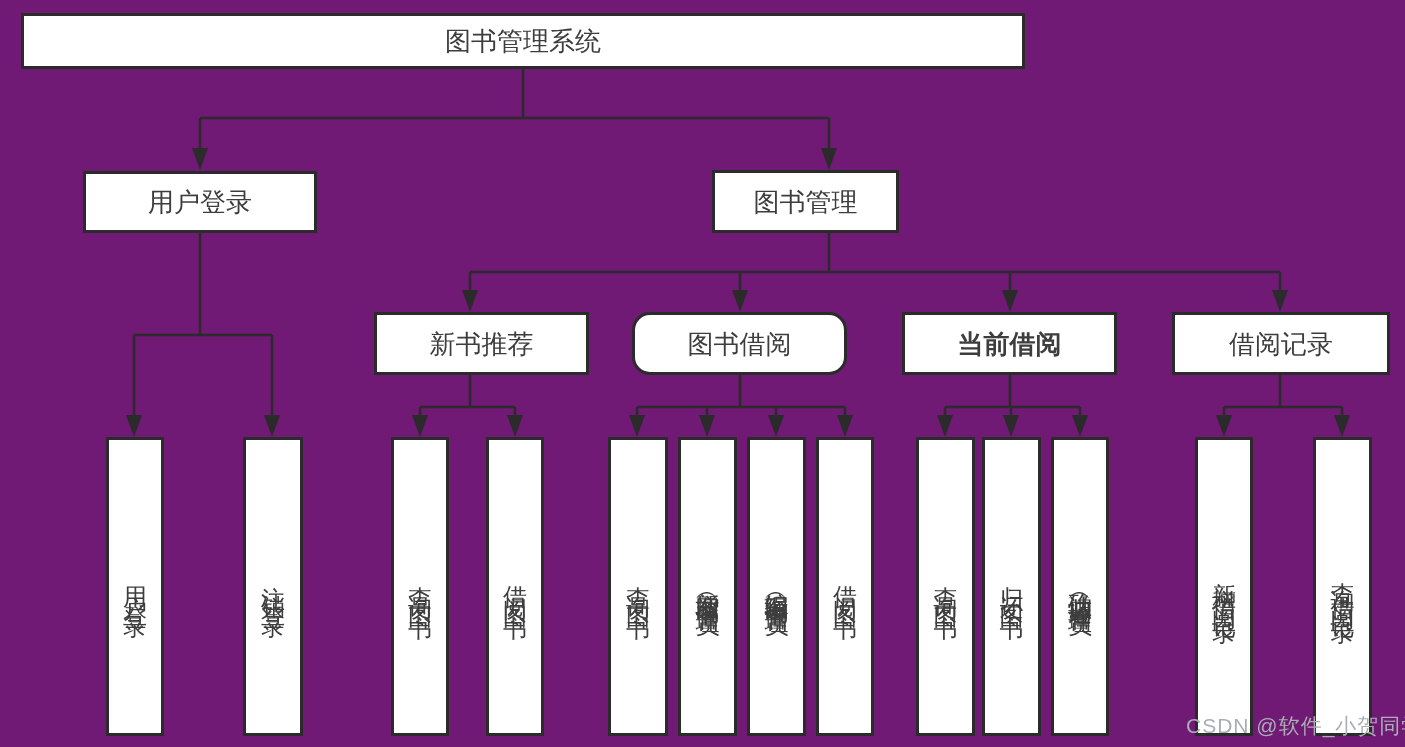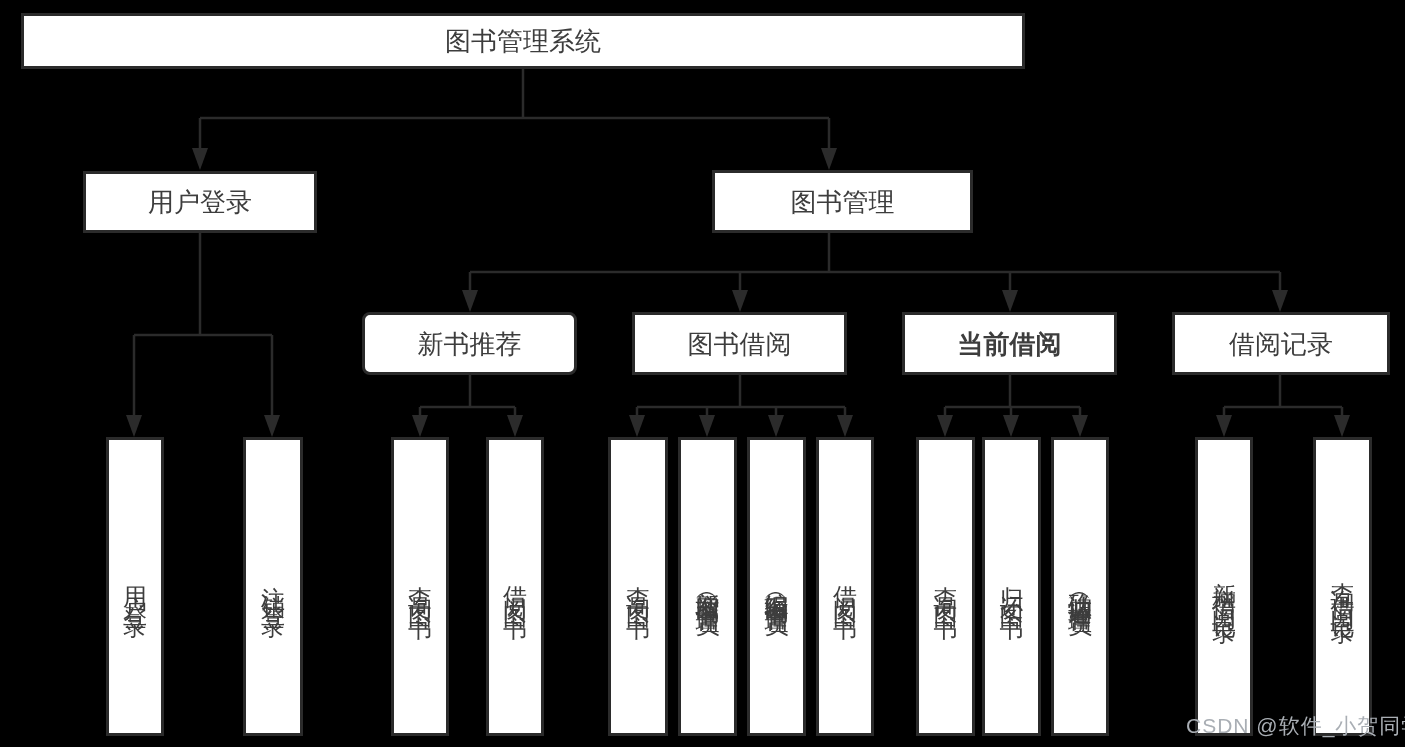--- a/index.html
+++ b/index.html
@@ -1,20 +1,20 @@
 <!DOCTYPE html>
 <html><head>
 <meta charset="utf-8">
 <style>
   html, body { margin: 0; padding: 0; background: #ffffff; }
   .canvas {
     position: relative;
     width: 1405px;
     height: 747px;
-    background: #000000;
+    background: #701a75;
     font-family: "Liberation Sans", "DejaVu Sans", sans-serif;
     overflow: hidden;
   }
   .connectors {
     position: absolute;
     left: 0; top: 0;
     width: 1405px; height: 747px;
   }
   .box {
     position: absolute;
@@ -92,24 +92,24 @@
       <polygon points="1003,415 1019,415 1011,437"></polygon>
       <polygon points="1072,415 1088,415 1080,437"></polygon>
       <polygon points="1216,415 1232,415 1224,437"></polygon>
       <polygon points="1334,415 1350,415 1342,437"></polygon>
     </g>
   </svg>
 
   <div class="box" style="left:21px; top:13px; width:1004px; height:56px;">图书管理系统</div>
 
   <div class="box" style="left:83px; top:171px; width:234px; height:62px;">用户登录</div>
-  <div class="box" style="left:712px; top:170px; width:261px; height:63px;">图书管理</div>
+  <div class="box" style="left:712px; top:170px; width:187px; height:63px;">图书管理</div>
 
-  <div class="box" style="left:362px; top:312px; width:215px; height:63px;border-radius:8px;">新书推荐</div>
-  <div class="box" style="left:632px; top:312px; width:215px; height:63px;">图书借阅</div>
+  <div class="box" style="left:374px; top:312px; width:215px; height:63px;">新书推荐</div>
+  <div class="box" style="left:632px; top:312px; width:215px; height:63px;border-radius:18px;">图书借阅</div>
   <div class="box" style="left:902px; top:312px; width:215px; height:63px;font-weight:bold;">当前借阅</div>
   <div class="box" style="left:1172px; top:312px; width:218px; height:63px;">借阅记录</div>
 
   <div class="box vbox ls10" style="left:106px; top:437px; width:58px; height:299px;">用户登录</div>
   <div class="box vbox ls10" style="left:243px; top:437px; width:60px; height:299px;">注销登录</div>
 
   <div class="box vbox ls10" style="left:391px; top:437px; width:58px; height:299px;">查询图书</div>
   <div class="box vbox ls10" style="left:486px; top:437px; width:58px; height:299px;">借阅图书</div>
 
   <div class="box vbox ls10" style="left:608px; top:437px; width:60px; height:299px;">查询图书</div>

